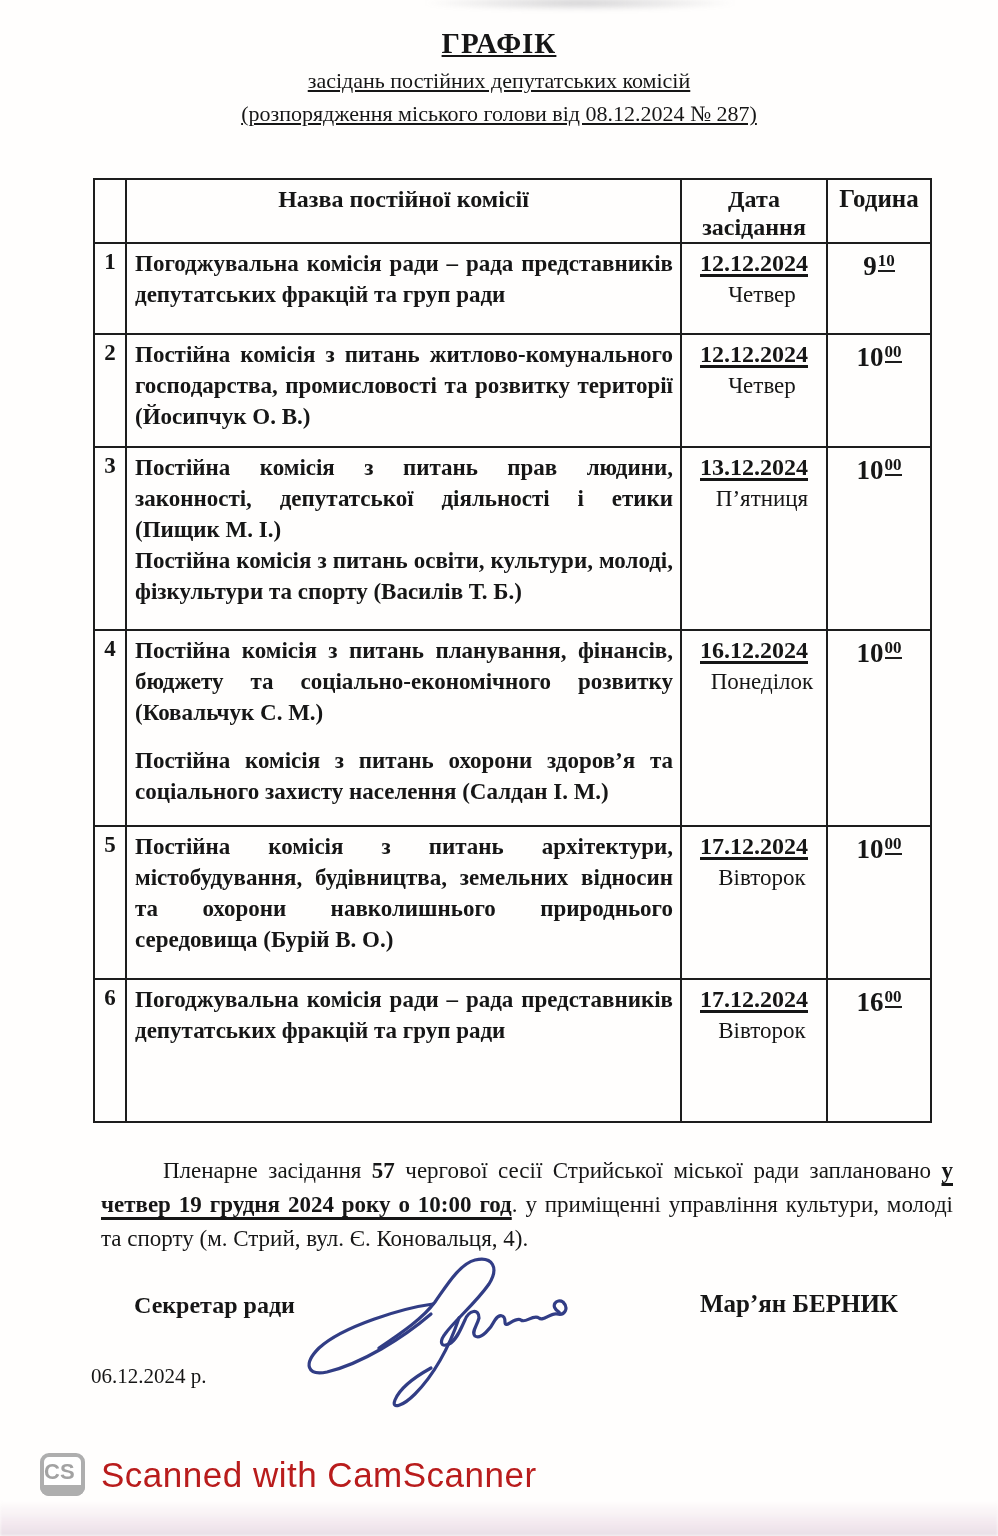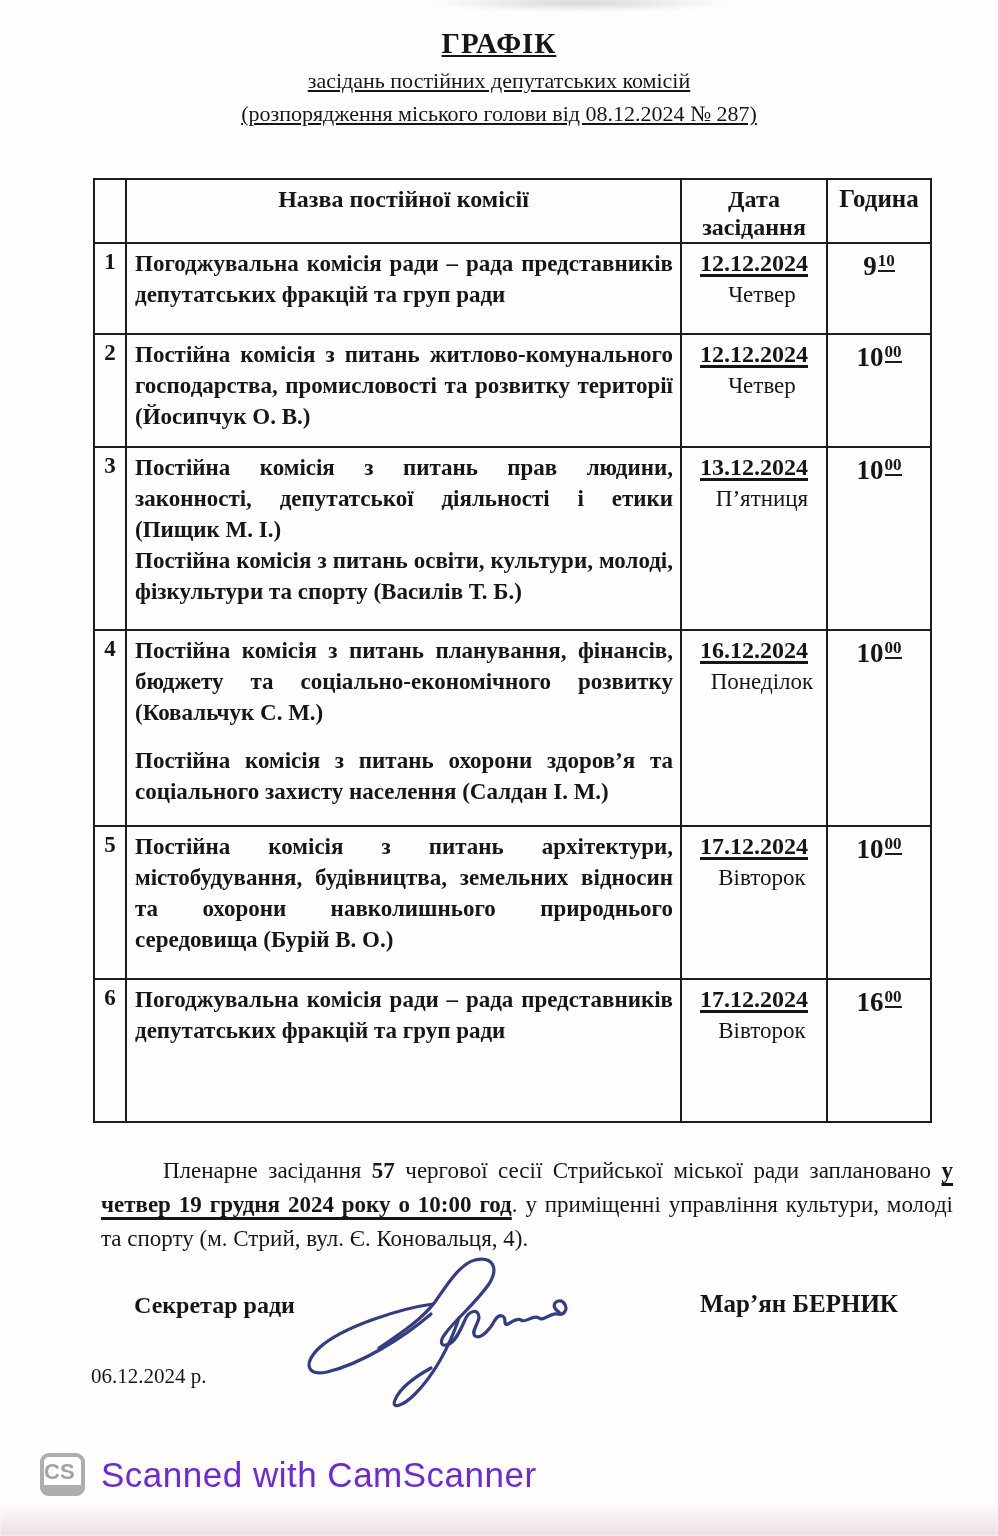--- a/index.html
+++ b/index.html
@@ -97,21 +97,21 @@
     border: 4px solid #aeaeae; border-radius: 9px; background: #ffffff;
     font-family: "Liberation Sans", sans-serif; font-weight: bold; font-size: 22px; color: #a2a2a2;
     text-align: left; line-height: 30px;
   }
   .cs-icon::after {
     content: ""; position: absolute; left: -4px; right: -4px; bottom: -4px; height: 11px;
     background: #aeaeae; border-radius: 0 0 9px 9px;
   }
   .cam-text {
     margin-left: 16px; font-family: "Liberation Sans", sans-serif;
-    font-size: 35px; color: #6d28d9; letter-spacing: 0.5px;
+    font-size: 35px; color: #b91c1c; letter-spacing: 0.5px;
   }
 </style>
 </head>
 <body>
 
 <div class="page">
   <div class="top-smudge"></div>
 
   <div class="doc-header">
     <div class="doc-title">ГРАФІК</div>

